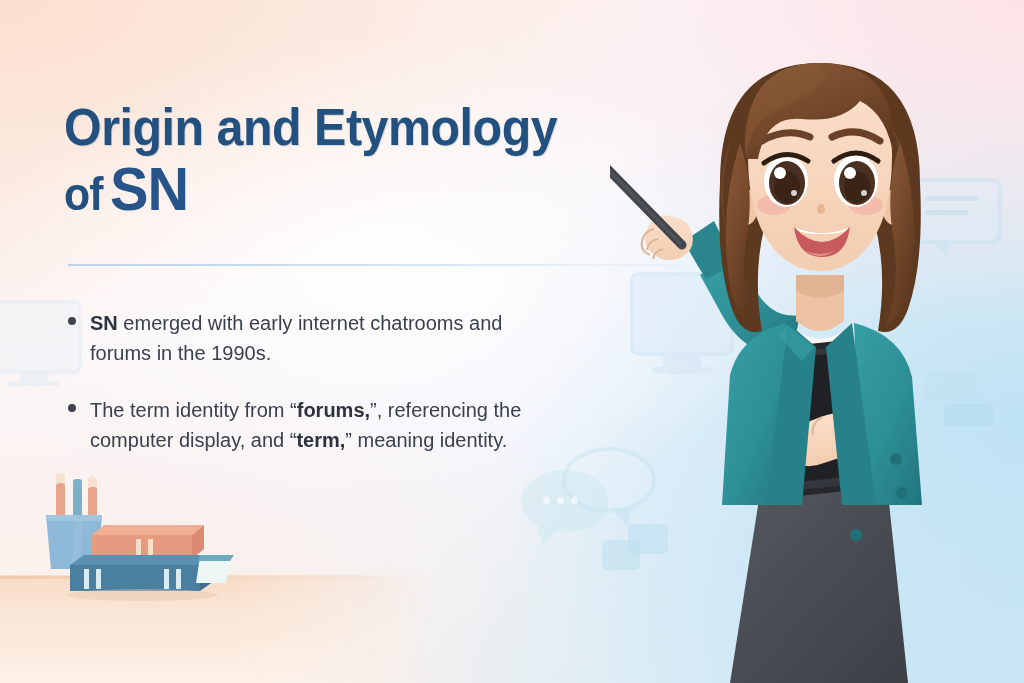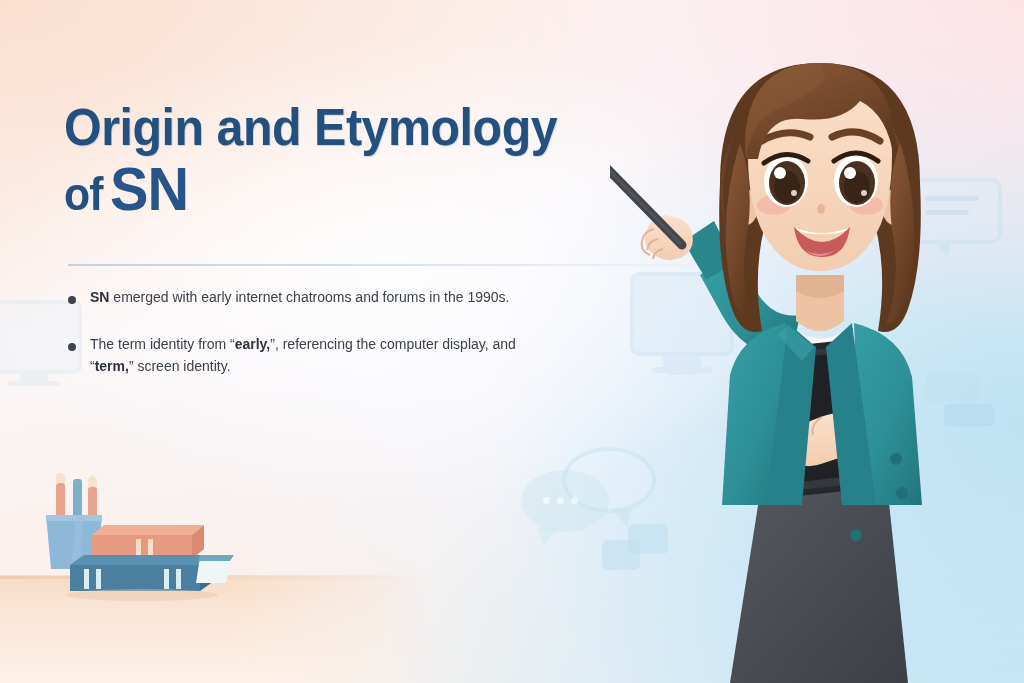--- a/index.html
+++ b/index.html
@@ -234,24 +234,24 @@
 
   .rule {
     position: absolute;
     left: 68px; top: 264px;
     width: 660px; height: 2px;
     background: linear-gradient(90deg, #b9d3ea 0%, #cfe0ef 45%, rgba(207,224,239,0) 100%);
   }
 
   .bullets {
     position: absolute;
-    left: 66px; top: 273px;
+    left: 66px; top: 288px;
     width: 500px;
     color: #3a414d;
-    font-size: 14px;
+    font-size: 20px;
     line-height: 1.52;
   }
   .bullet {
     position: relative;
     padding-left: 24px;
     margin-bottom: 26px;
     max-width: 470px;
   }
   .bullet .dot {
     position: absolute;
@@ -322,21 +322,21 @@
 
   <div class="rule"></div>
 
   <div class="bullets">
     <p class="bullet">
       <span class="dot"></span>
       <b>SN</b><span> emerged with early internet chatrooms and forums in the 1990s.</span>
     </p>
     <p class="bullet">
       <span class="dot"></span>
-      <span>The term identity from “</span><b>early,</b><span>”, referencing the computer display, and “</span><b>term,</b><span>” screen identity.</span>
+      <span>The term identity from “</span><b>forums,</b><span>”, referencing the computer display, and “</span><b>term,</b><span>” meaning identity.</span>
     </p>
   </div>
 
   <div class="desk-items">
     <svg viewBox="0 0 250 140" xmlns="http://www.w3.org/2000/svg">
       <g>
         <rect x="32" y="10" width="9" height="42" rx="3" fill="#e8a58e"></rect>
         <path d="M32 10 h9 v-8 l-4.5 -4 -4.5 4 z" fill="#f7e2cf"></path>
         <rect x="49" y="6" width="9" height="46" rx="3" fill="#7fb0c9"></rect>
         <rect x="64" y="14" width="9" height="38" rx="3" fill="#e8a58e"></rect>

